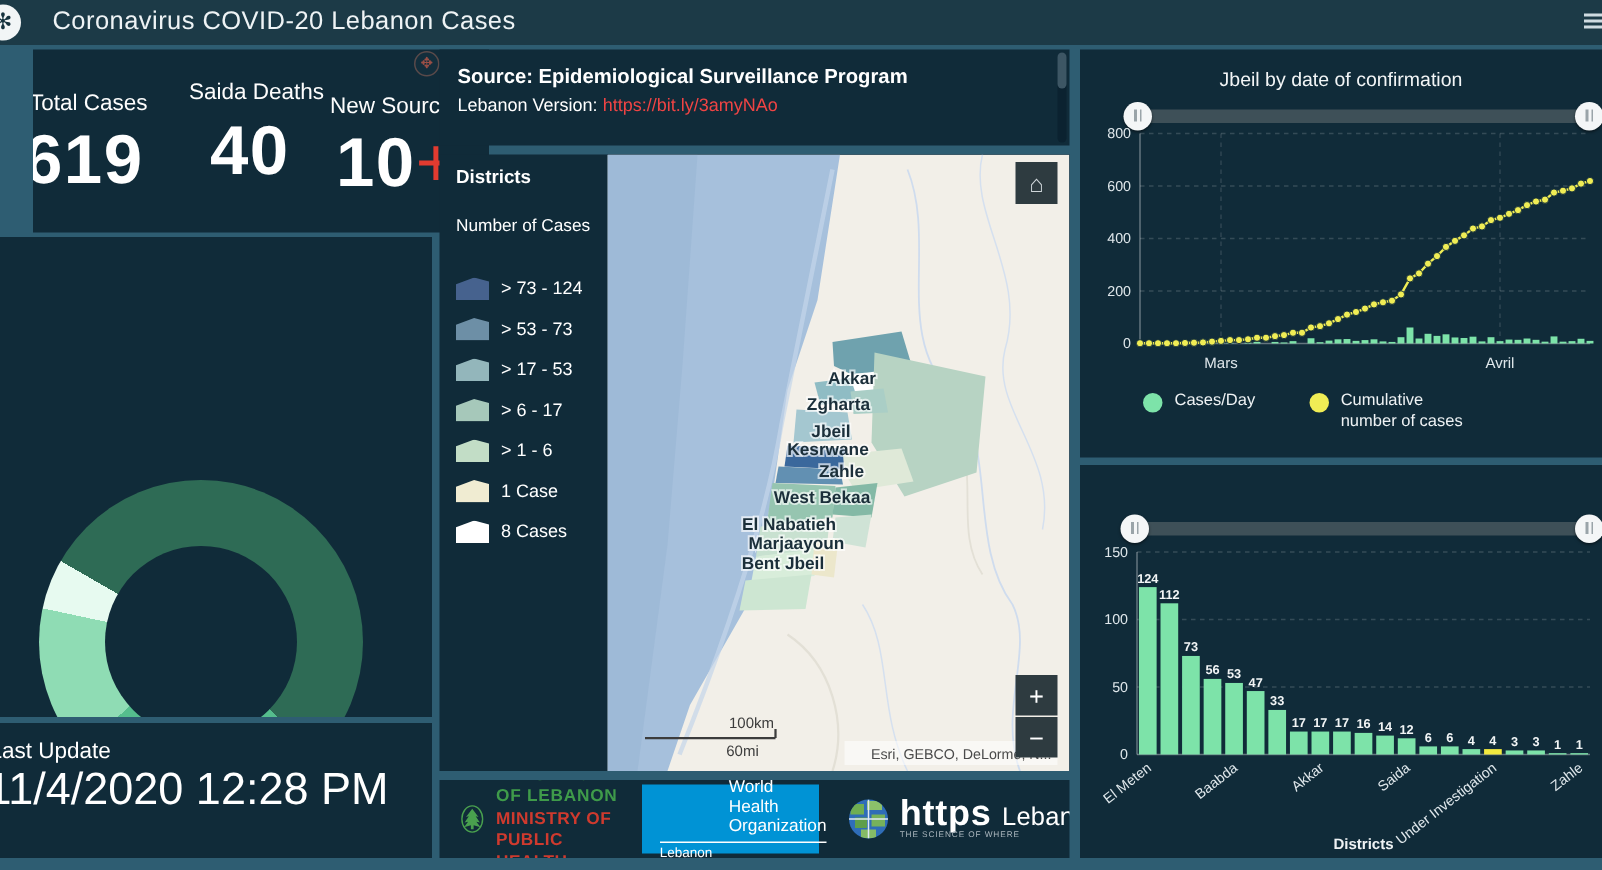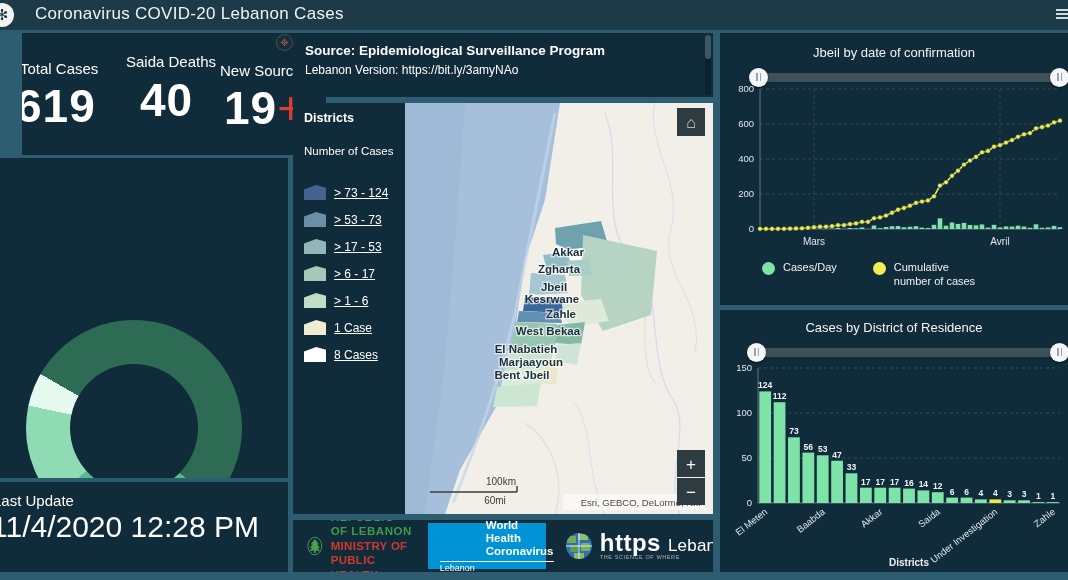--- a/index.html
+++ b/index.html
@@ -15,48 +15,48 @@
   
   .stat-label{font-size:15px;color:#fdfdfd;}
   .stat-value{font-size:46px;font-weight:bold;letter-spacing:1px;}
   #expand-badge{position:absolute;left:276px;top:34px;width:17px;height:17px;border-radius:50%;background:#132e3c;border:1px solid #5a4a4a;color:#9a4f46;font-size:10px;line-height:16px;text-align:center;}
   
   #donut{position:absolute;left:26px;top:162px;width:216px;height:216px;border-radius:50%;}
   #donut-hole{position:absolute;left:70px;top:206px;width:128px;height:128px;border-radius:50%;background:#102b39;}
   
   #source-line1{position:absolute;left:12px;top:10px;font-size:13.5px;font-weight:bold;}
   #source-line2{position:absolute;left:12px;top:30px;font-size:12px;}
-  #source-line2 a{color:#ffffff;text-decoration:none;}
+  #source-line2 a{color:#ef4444;text-decoration:none;}
   .vscroll{position:absolute;right:2px;top:2px;width:6px;height:60px;background:#0b2230;border-radius:3px;}
   .vscroll .thumb{width:6px;height:24px;background:#3d5664;border-radius:3px;}
   
   #map-legend{position:absolute;left:11px;top:8px;width:100px;font-size:12px;}
   #map-legend .lg-title{font-weight:bold;margin-bottom:20px;font-size:12.5px;}
   #map-legend .lg-sub{margin-bottom:28px;font-size:11.5px;}
-  .lg-row{display:flex;align-items:flex-end;margin-bottom:12px;text-decoration:underline;}
+  .lg-row{display:flex;align-items:flex-start;margin-bottom:12px;}
   .lg-swatch{width:22px;height:15px;margin-right:8px;clip-path:polygon(0 30%,55% 0,100% 18%,100% 100%,0 100%);flex:none;}
   
   .chart-title{position:absolute;width:100%;text-align:center;font-size:13px;color:#f2f5f6;}
   .slider{position:absolute;height:9px;background:#3e5058;border-radius:5px;}
   .slider .handle{position:absolute;top:-5px;width:19px;height:19px;border-radius:50%;background:#f4f6f7;box-shadow:0 1px 2px rgba(0,0,0,.5);cursor:pointer;}
   .slider .handle i{position:absolute;top:5px;width:1.5px;height:8px;background:#9aa4a9;}
   .slider .handle i.l{left:7px;} .slider .handle i.r{left:10.5px;}
   .chart-legend{position:absolute;display:flex;width:100%;font-size:11px;color:#eef2f4;margin-left:24px;}
   .cl-item{display:flex;align-items:flex-start;margin:0 18px;}
   .cl-dot{width:13px;height:13px;border-radius:50%;margin:1px 8px 0 0;flex:none;}
   .cl-text{max-width:92px;line-height:1.25;}
   
   #logos{display:flex;align-items:center;}
   #moh-logo{display:flex;align-items:center;margin-left:14px;}
   #moh-text{margin-left:8px;line-height:1.25;}
   #moh-text .l1{color:#3f9b4a;font-weight:bold;font-size:11.5px;letter-spacing:.5px;}
   #moh-text .l2{color:#cf3a2e;font-weight:bold;font-size:11.5px;letter-spacing:.3px;}
   #who-logo{margin-left:16px;width:118px;height:46px;background:#0093d5;display:flex;align-items:center;padding:4px 6px;}
   #who-text{margin-left:6px;color:#fff;}
-  #who-text .w1{font-size:11.5px;font-weight:bold;line-height:1.15;margin-left:46px;}
+  #who-text .w1{font-size:11.5px;font-weight:normal;line-height:1.15;margin-left:46px;}
   #who-text .w2{font-size:9px;border-top:1px solid #fff;margin-top:3px;padding-top:1px;}
   #esri-logo{margin-left:18px;display:flex;align-items:center;color:#fff;}
   #esri-word{margin-left:6px;}
   #esri-word .e1{font-size:24px;font-weight:bold;letter-spacing:.5px;line-height:.9;}
   #esri-word .e1 .lb{font-weight:normal;font-size:17px;margin-left:7px;letter-spacing:.2px;}
   #esri-word .e2{font-size:5.5px;color:#aab6bd;letter-spacing:.6px;}
   text{font-family:"Liberation Sans",sans-serif;}
 </style>
 </head>
 <body>
@@ -72,21 +72,21 @@
         <span></span>
       </div>
   </div>
 
   <div class="panel" style="left:0;top:33px;width:304px;height:122px;margin-left:22px;">
     <div style="position:absolute;left:-2px;top:27px;" class="stat-label">Total Cases</div>
     <div style="position:absolute;left:-6px;top:46px;" class="stat-value">619</div>
     <div style="position:absolute;left:104px;top:20px;" class="stat-label">Saida Deaths</div>
     <div style="position:absolute;left:118px;top:40px;" class="stat-value">40</div>
     <div style="position:absolute;left:198px;top:29px;" class="stat-label">New Source</div>
-    <div style="position:absolute;left:202px;top:48px;" class="stat-value"><span>19</span><span id="plus-sign" style="color:#e23b30;font-weight:normal;">+</span></div>
+    <div style="position:absolute;left:202px;top:48px;" class="stat-value"><span>10</span><span id="plus-sign" style="color:#e23b30;font-weight:normal;">+</span></div>
   </div>
   <div id="expand-badge">✥</div>
 
   <div class="panel" style="left:0;top:158px;width:288px;height:320px;">
     <div id="donut" style="background: conic-gradient(from 300deg, rgb(46, 107, 85) 0%, rgb(46, 107, 85) 54%, rgb(85, 189, 141) 54%, rgb(85, 189, 141) 80%, rgb(143, 220, 180) 80%, rgb(143, 220, 180) 95%, rgb(231, 250, 240) 95%, rgb(231, 250, 240) 100%);"></div>
     <div id="donut-hole"></div>
 
   </div>
 
   <div class="panel" style="left:0;top:482px;width:288px;height:90px;">
@@ -216,21 +216,21 @@
       </div>
     </div>
     <div id="who-logo">
       <svg width="38" height="38" viewBox="0 0 38 38">
         <circle cx="19" cy="19" r="15" fill="none" stroke="#ffffff" stroke-width="1.4"></circle>
         <path d="M6,28 C12,33 26,33 32,28" stroke="#ffffff" stroke-width="1.4" fill="none"></path>
         <line x1="19" y1="7" x2="19" y2="30" stroke="#ffffff" stroke-width="1.6"></line>
         <path d="M19,10 C14,13 24,17 19,20 C14,23 24,27 19,29" stroke="#ffffff" stroke-width="1.2" fill="none"></path>
       </svg>
       <div id="who-text">
-        <div class="w1"><span>World Health</span><br><span>Coronavirus</span></div>
+        <div class="w1"><span>World Health</span><br><span>Organization</span></div>
         <div class="w2">Lebanon</div>
       </div>
     </div>
     <div id="esri-logo">
       <svg width="30" height="30" viewBox="0 0 30 30">
         <defs>
             <clipPath id="gcp">
               <circle cx="15" cy="15" r="13"></circle>
             </clipPath>
           </defs>
@@ -383,21 +383,20 @@
           <span class="cl-text">Cases/Day</span>
         </div>
         <div class="cl-item">
           <span class="cl-dot" style="background:#f0ed55"></span>
           <span class="cl-text">Cumulative number of cases</span>
         </div>
       </div>
   </div>
 
   <div class="panel" style="left:720px;top:310px;width:348px;height:262px;">
-    <div class="chart-title" style="top:10px;">Cases by District of Residence</div>
     <div class="slider" style="left:36px;top:38px;width:304px;">
       <div class="handle" style="left:-9px;">
           <i class="l"></i>
           <i class="r"></i>
         </div>
       <div class="handle" style="right:-9px;">
           <i class="l"></i>
           <i class="r"></i>
         </div>
     </div>

